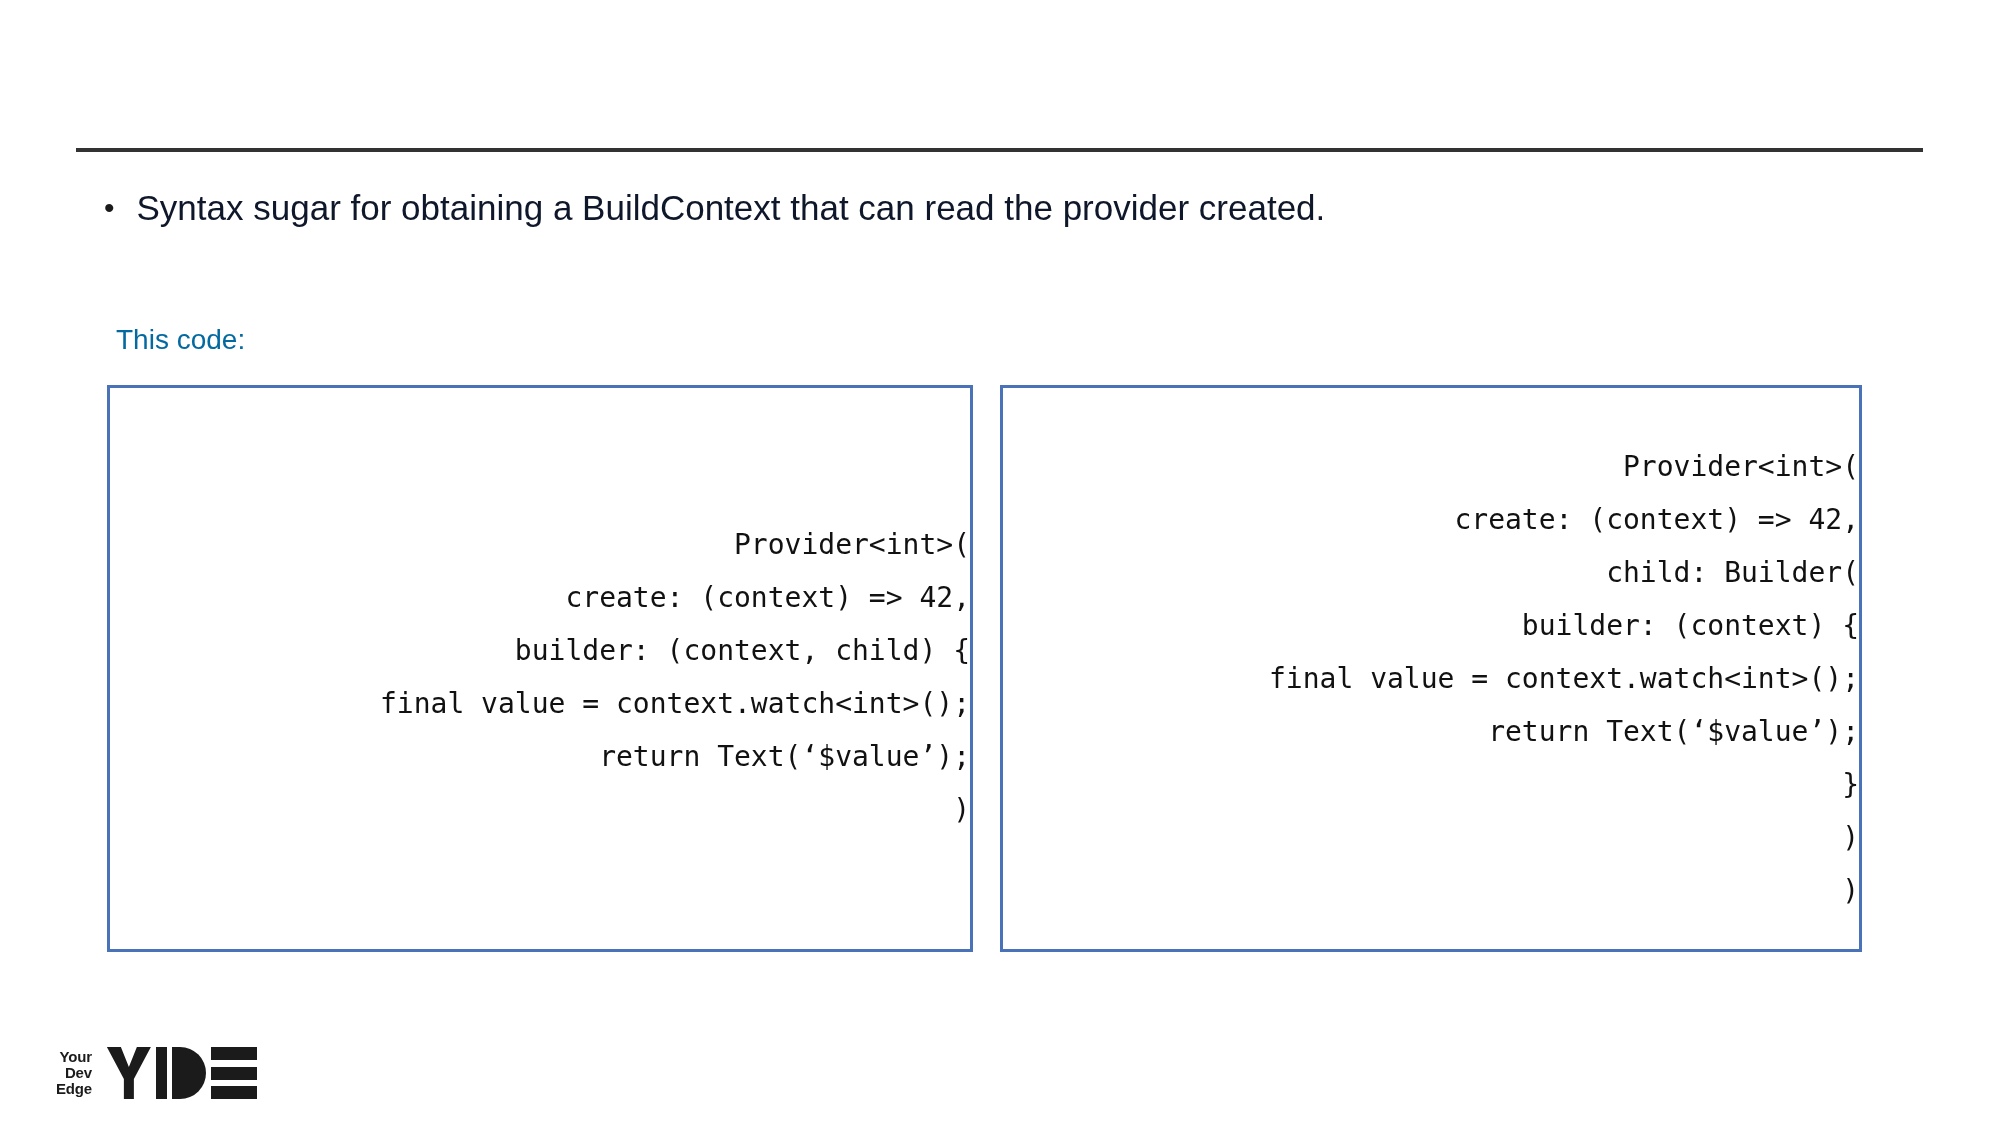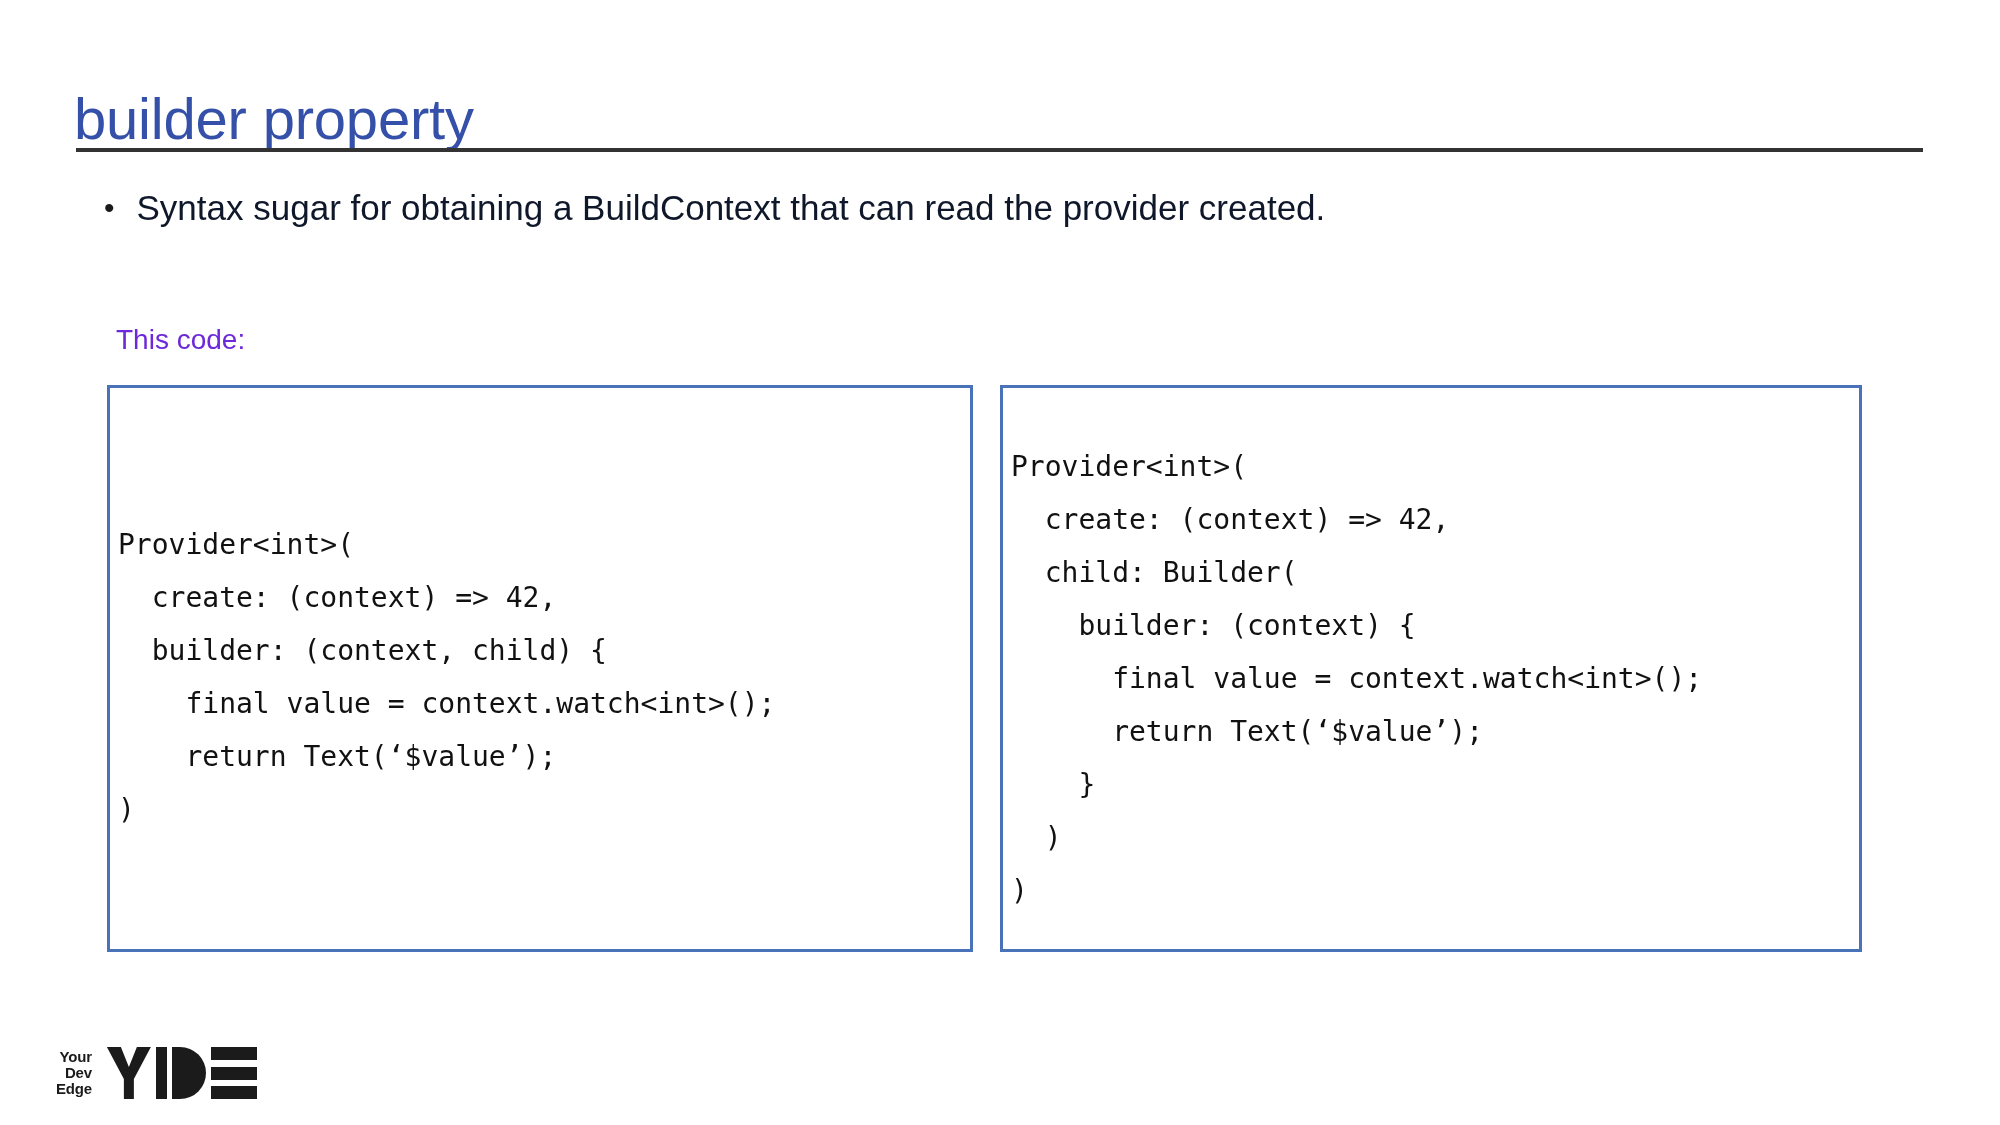--- a/index.html
+++ b/index.html
@@ -63,34 +63,35 @@
     font-size: 35px;
     line-height: 1.25;
     color: #0f172a;
     font-weight: 400;
   }
 
   
   .col-label {
     position: absolute;
     font-size: 28px;
-    color: #6d28d9;
+    color: #0369a1;
     font-weight: 400;
     white-space: nowrap;
   }
   .col-label.left  { left: 116px;  top: 324px; }
   .col-label.right { left: 1014px; top: 324px; }
 
   
   .code-box {
     position: absolute;
     box-sizing: border-box;
     border: 3px solid #4a72b8;
     background: #ffffff;
     overflow: hidden;
+    text-align: right;
   }
   .code-box.left {
     left: 107px;
     top: 385px;
     width: 866px;
     height: 567px;
   }
   .code-box.right {
     left: 1000px;
     top: 385px;
@@ -172,21 +173,20 @@
     width: 100%;
     height: 13px;
     background: #1b1b1b;
   }
 </style>
 </head>
 <body>
 
 <div class="slide">
 
-  <h1 class="title">builder property</h1>
   <div class="title-rule"></div>
 
   <div class="bullet-row">
     <span class="bullet-dot">•</span>
     <span class="bullet-text">Syntax sugar for obtaining a BuildContext that can read the provider created.</span>
   </div>
 
   <div class="col-label left">This code:</div>
 
   <div class="code-box left">

